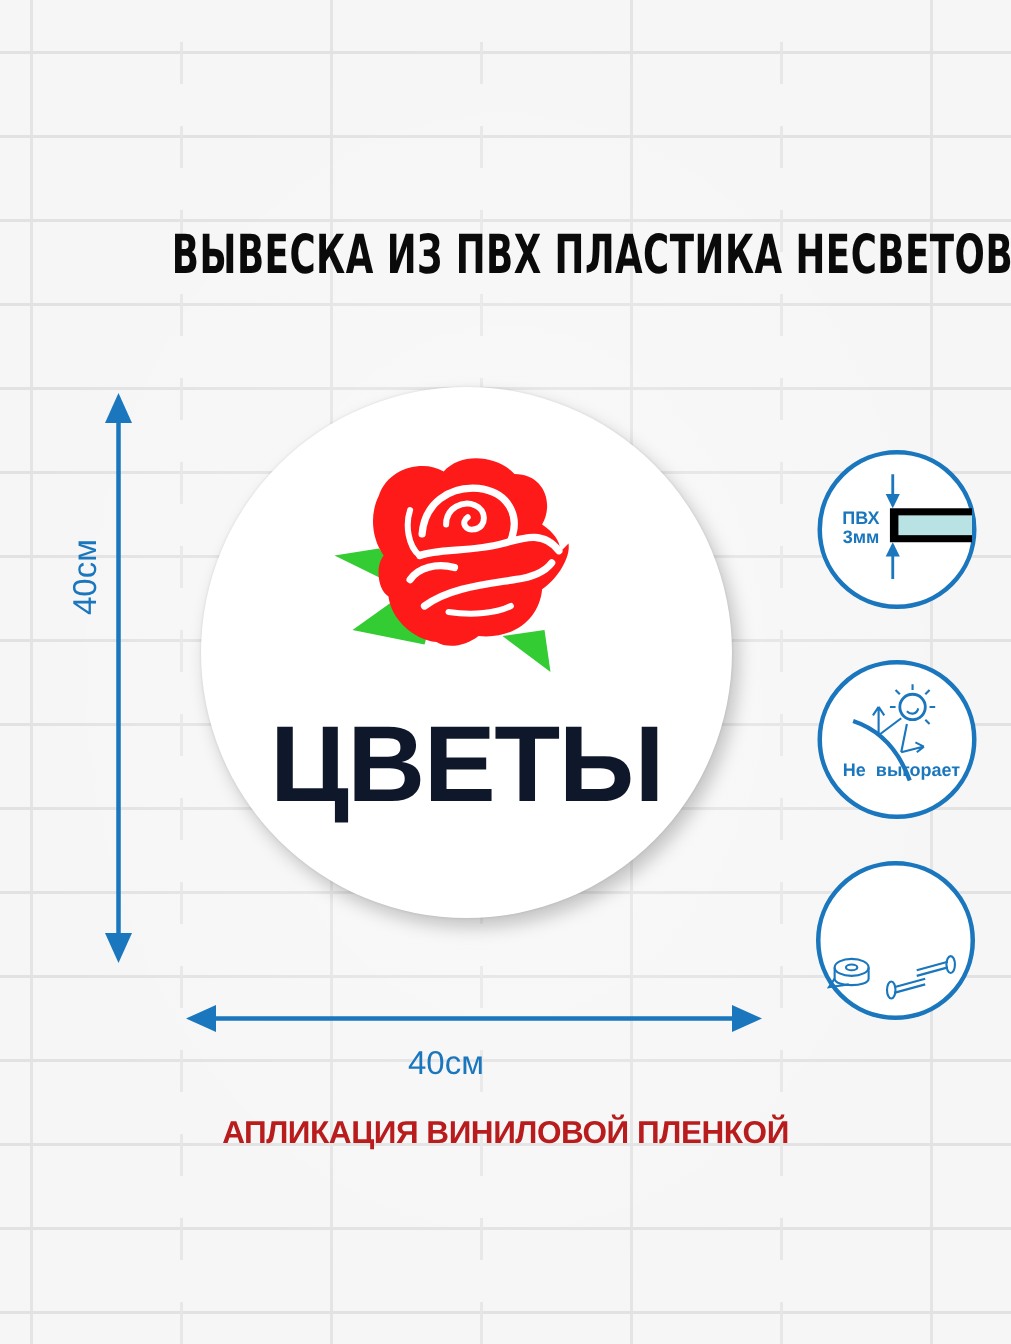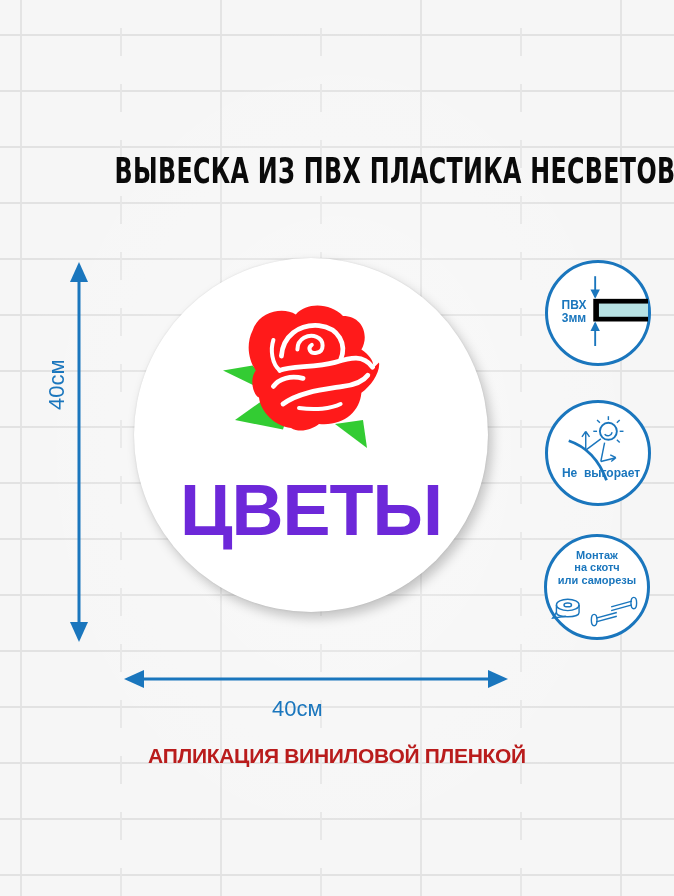--- a/index.html
+++ b/index.html
@@ -58,21 +58,21 @@
       left: 202px; top: 292px;
       width: 210px; height: 160px;
     }
     .sign-text {
       position: absolute;
       left: 134px; width: 354px; top: 474px;
       text-align: center;
       font-family: "Liberation Sans", sans-serif;
       font-weight: 700;
       font-size: 72px;
-      color: #6d28d9;
+      color: #0f172a;
       letter-spacing: -1px;
       line-height: 1;
     }
 
     .dim-v {
       position: absolute; left: 64px; top: 262px; width: 30px; height: 380px;
     }
     .dim-v-label {
       position: absolute;
       left: 44px; top: 410px;
@@ -99,20 +99,21 @@
       color: #b91c1c;
       letter-spacing: -0.3px;
     }
 
     .badge {
       position: absolute;
       width: 106px; height: 106px;
       border-radius: 50%;
       background: #ffffff;
       border: 3px solid #1a76bd;
+      margin-top: 40px;
     }
     .badge svg { position: absolute; inset: 0; }
     .badge-text {
       position: absolute;
       color: #1a76bd;
       font-weight: 700;
       font-family: "Liberation Sans", sans-serif;
       text-align: center;
       line-height: 1.12;
     }
@@ -194,25 +195,20 @@
     </g>
     <path d="M40,50 L40,30 M40,30 L36,36 M40,30 L44,36" stroke="#1a76bd" stroke-width="1.5" fill="none"></path>
     <line x1="40" y1="50" x2="56" y2="38" stroke="#1a76bd" stroke-width="1.5"></line>
     <line x1="56" y1="62" x2="60" y2="42" stroke="#1a76bd" stroke-width="1.5"></line>
     <path d="M56,62 L72,58 M72,58 L66,55 M72,58 L67,62" stroke="#1a76bd" stroke-width="1.5" fill="none"></path>
   </svg>
   <div class="badge-text" style="left:4px; top:64px; width:98px; font-size:12px; white-space:pre;">Не  выгорает</div>
 </div>
 
 <div class="badge b3">
-  <div class="badge-text" style="left:0; top:12px; width:100px; font-size:11px;">
-    <div>Монтаж</div>
-    <div>на скотч</div>
-    <div>или саморезы</div>
-  </div>
   <svg viewBox="0 0 106 106">
     <ellipse cx="22" cy="72" rx="12" ry="6" fill="none" stroke="#1a76bd" stroke-width="1.5"></ellipse>
     <ellipse cx="22" cy="72" rx="4" ry="2" fill="none" stroke="#1a76bd" stroke-width="1.5"></ellipse>
     <path d="M10,72 L10,80 C10,86 34,86 34,80 L34,72" fill="none" stroke="#1a76bd" stroke-width="1.5"></path>
     <path d="M10,80 L6,86 L20,84" fill="none" stroke="#1a76bd" stroke-width="1.5"></path>
     <path d="M52,86 L74,80 M52,90 L74,84" stroke="#1a76bd" stroke-width="1.5"></path>
     <ellipse cx="50" cy="88" rx="3" ry="6" fill="none" stroke="#1a76bd" stroke-width="1.5"></ellipse>
     <path d="M68,74 L90,68 M68,78 L90,72" stroke="#1a76bd" stroke-width="1.5"></path>
     <ellipse cx="92" cy="70" rx="3" ry="6" fill="none" stroke="#1a76bd" stroke-width="1.5"></ellipse>
   </svg>

